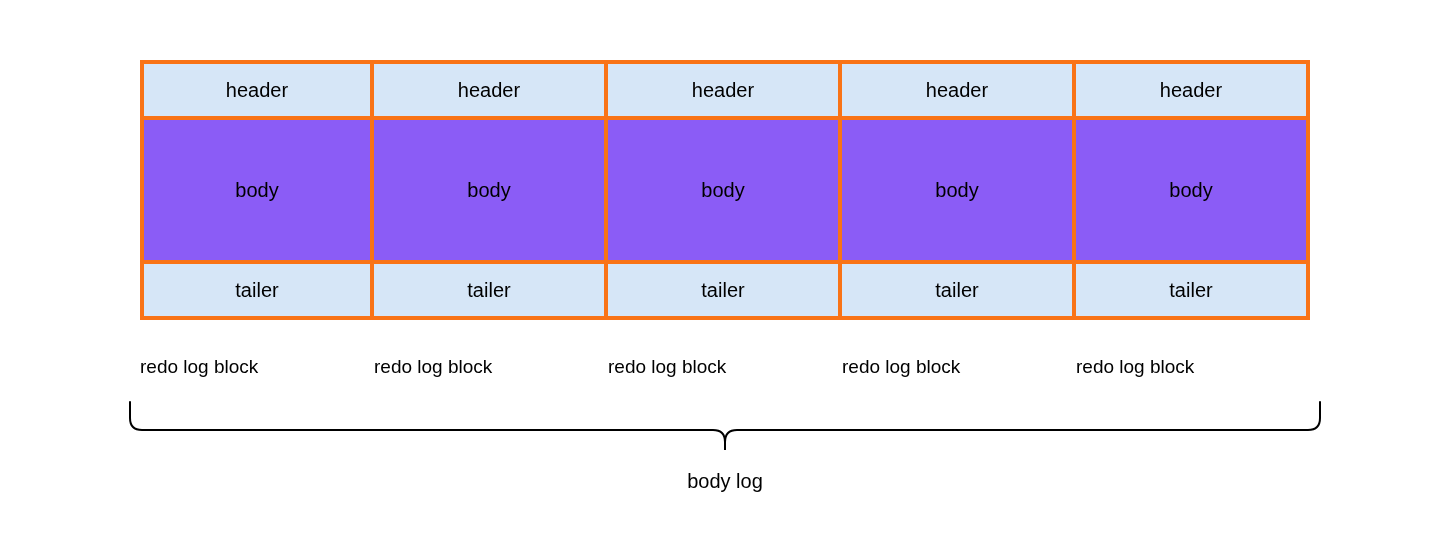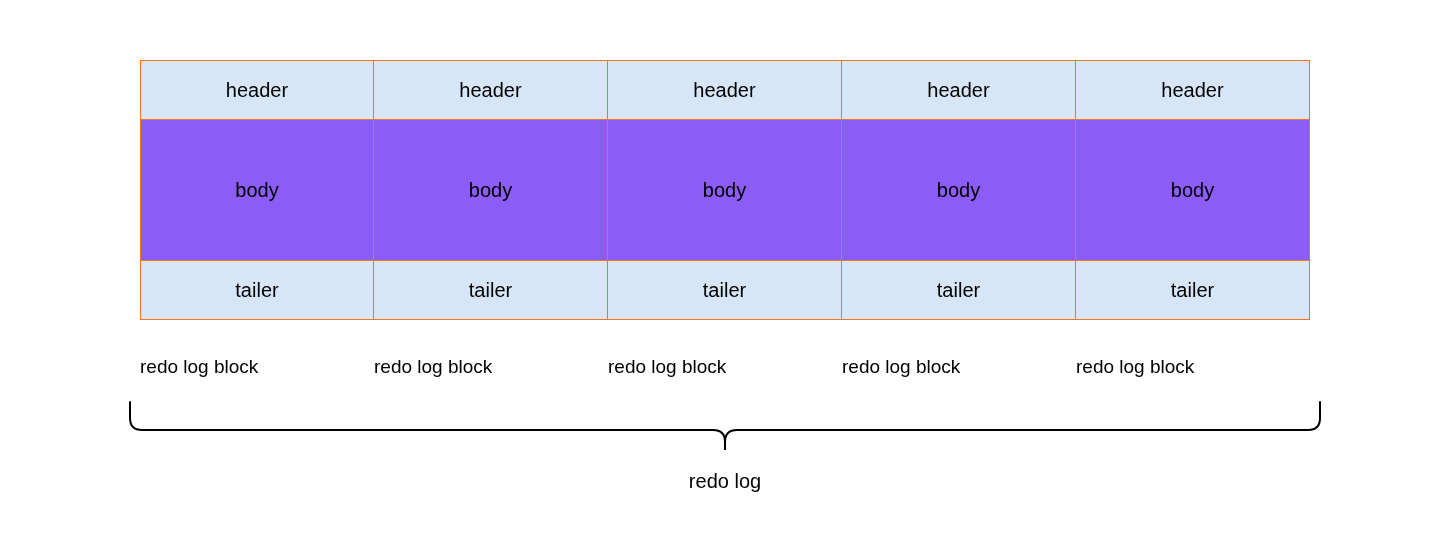--- a/index.html
+++ b/index.html
@@ -28,21 +28,21 @@
     display: flex;
     flex-direction: column;
     width: 234px;
   }
   .block + .block { }
   .cell {
     display: flex;
     align-items: center;
     justify-content: center;
     box-sizing: border-box;
-    border: 1px solid #f97316;
+    border: 4px solid #f97316;
   }
   .header-cell {
     height: 60px;
     background: #d6e6f7;
   }
   .body-cell {
     height: 140px;
     background: #8b5cf6;
     border-top: none;
     border-bottom: none;
@@ -134,15 +134,15 @@
                Q 597 30 597 42
                L 597 50
                Q 597 42 597 42
                Q 597 30 609 30
                L 1180 30
                Q 1192 30 1192 18
                L 1192 2" fill="none" stroke="#000000" stroke-width="2" stroke-linecap="round"></path>
     </svg>
   </div>
 
-  <div class="overall-label">redo log</div>
+  <div class="overall-label">body log</div>
 
 </div>
 
 </body></html>

